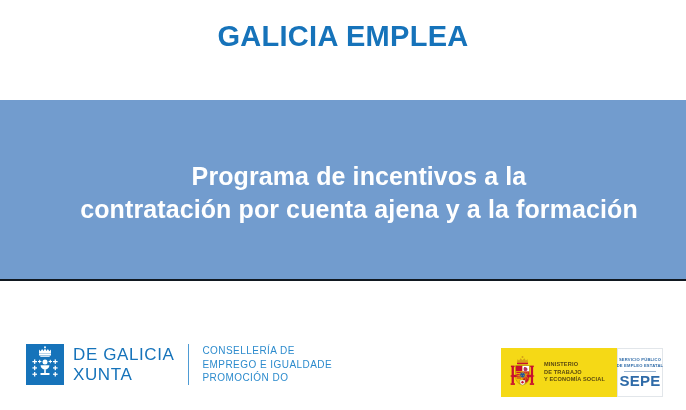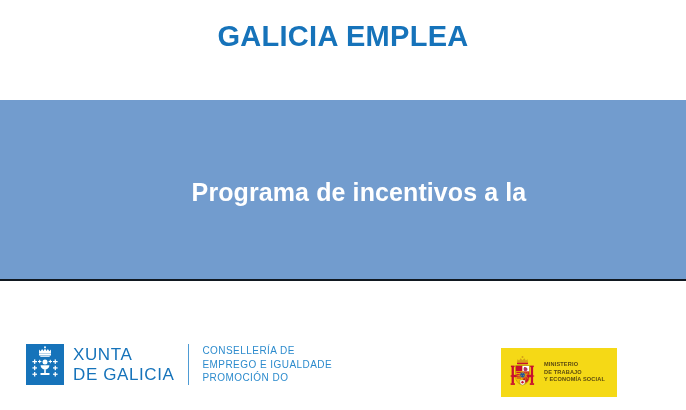--- a/index.html
+++ b/index.html
@@ -197,20 +197,21 @@
 </head>
 <body>
 
 <div class="header-zone">
   <h1 class="main-title">GALICIA EMPLEA</h1>
 </div>
 
 <div class="blue-band">
   <div class="band-inner">
     <span class="subtitle-line">Programa de incentivos a la</span>
+    <span class="subtitle-line">contratación por cuenta ajena y a la formación</span>
   </div>
 </div>
 
 <div class="footer-zone">
 
   <div class="xunta-lockup">
 
     <div class="xunta-emblem">
       <svg width="38" height="41" viewBox="0 0 38 41" aria-hidden="true">
 
@@ -262,22 +263,22 @@
           </g>
           <g>
             <rect x="22.6" y="17.0" width="3.4" height="1.0"></rect>
             <rect x="23.8" y="15.8" width="1.0" height="3.4"></rect>
           </g>
         </g>
       </svg>
     </div>
 
     <div class="xunta-wordmark">
+      <span>DE GALICIA</span>
       <span>XUNTA</span>
-      <span>DE GALICIA</span>
     </div>
 
     <div class="lockup-divider"></div>
 
     <div class="conselleria">
       <span>CONSELLERÍA DE</span>
       <span>EMPREGO E IGUALDADE</span>
       <span>PROMOCIÓN DO</span>
     </div>
   </div>
@@ -341,14 +342,22 @@
         </g>
       </svg>
     </div>
     <div class="ministerio-text">
       <span>MINISTERIO</span>
       <span>DE TRABAJO</span>
       <span>Y ECONOMÍA SOCIAL</span>
     </div>
   </div>
 
+  <div class="sepe-box">
+    <div class="sepe-tagline">
+      <span>SERVICIO PÚBLICO</span>
+      <span>DE EMPLEO ESTATAL</span>
+    </div>
+    <div class="sepe-rule"></div>
+    <div class="sepe-word">SEPE</div>
+  </div>
 
 </div>
 
 </body></html>

